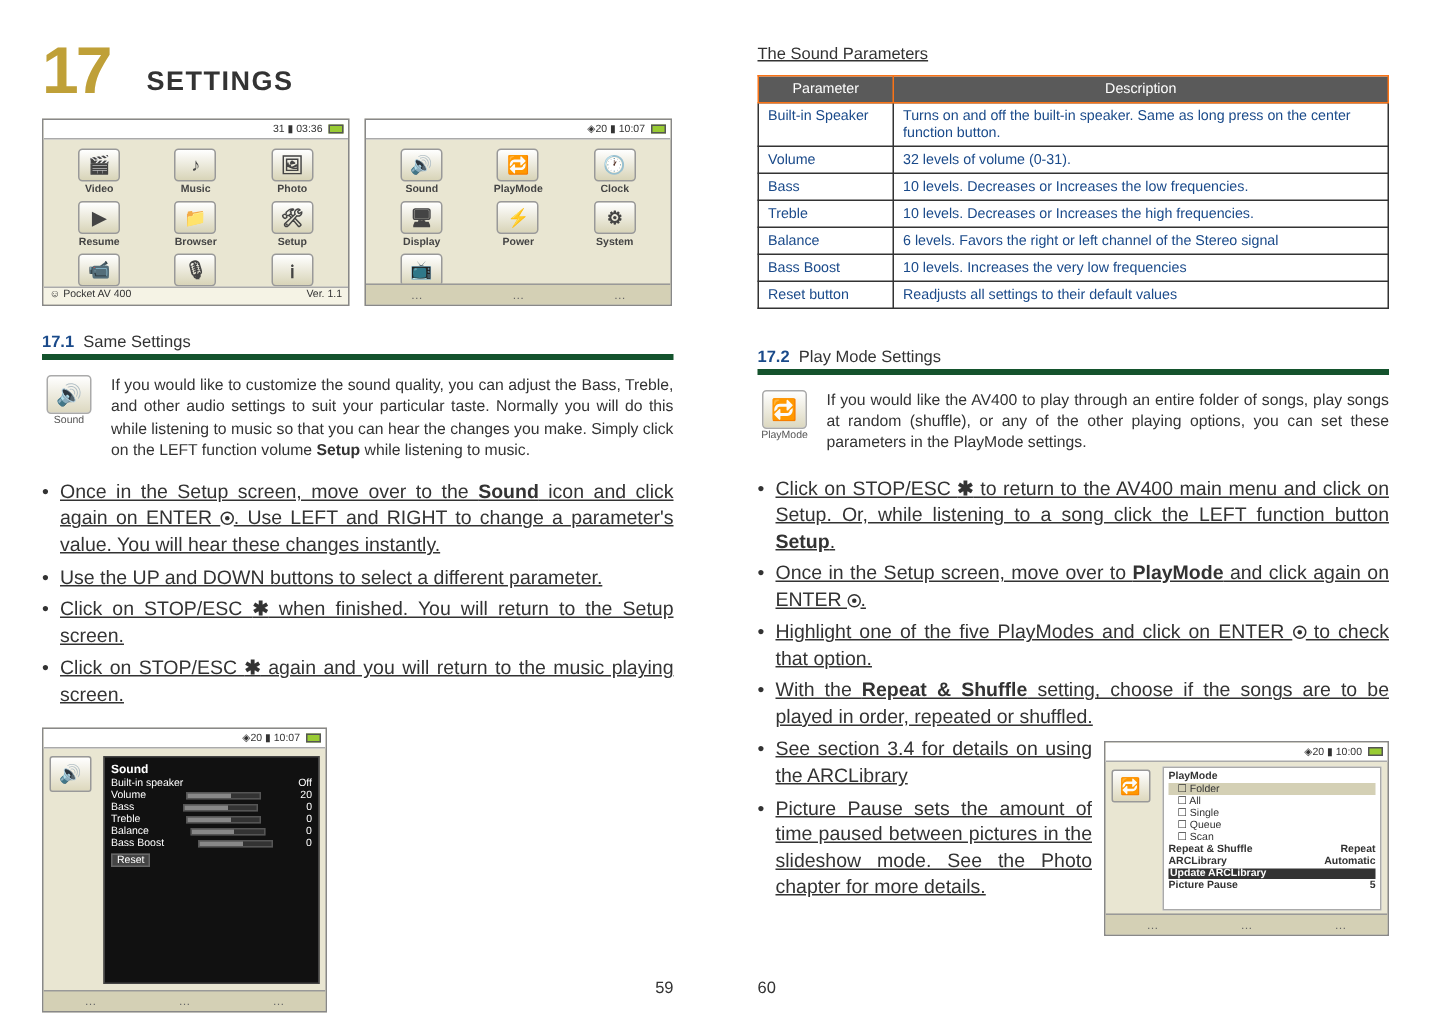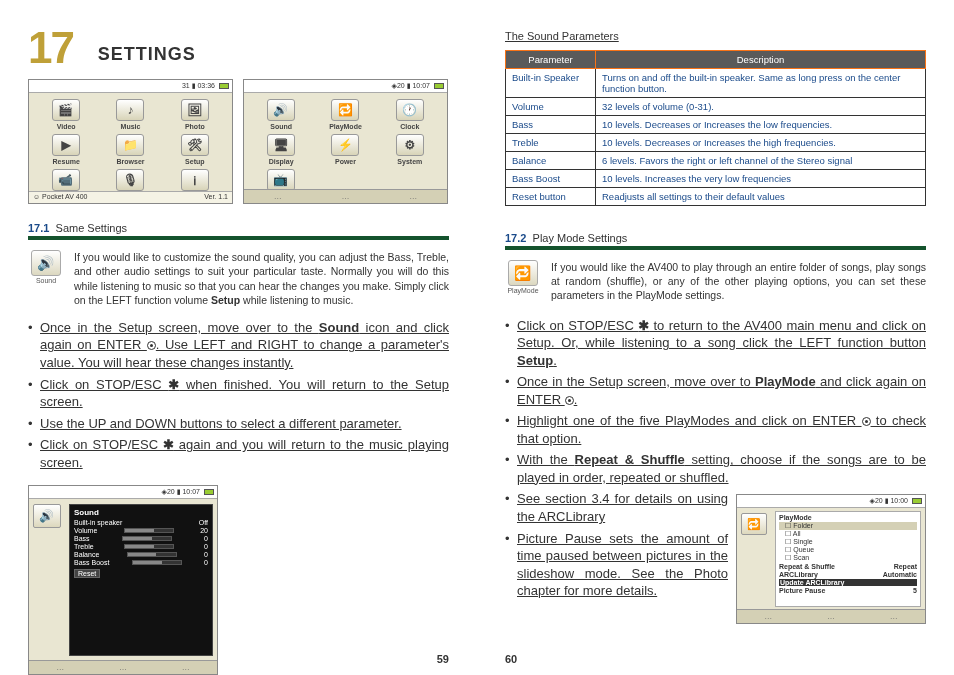--- a/index.html
+++ b/index.html
@@ -156,21 +156,21 @@
     border:1px solid #444;
   }
   .sound-panel .t { font-weight:bold;font-size:8px;margin-bottom:2px;}
   .sound-row { display:flex;justify-content:space-between;align-items:center;margin-bottom:1px;}
   .sound-row .bar { width:50px;height:5px;background:#333;border:1px solid #555;position:relative;}
   .sound-row .bar::after{content:"";position:absolute;left:0;top:0;bottom:0;width:60%;background:#888;}
   .sound-panel .reset { background:#444;display:inline-block;padding:0 3px;margin-top:2px;border:1px solid #666;}
   .sound-sidebar{position:absolute;left:4px;top:18px;width:32px;}
   .sound-sidebar .ic{width:28px;height:24px;background:linear-gradient(#fff,#ddd8bd);border:1px solid #999;border-radius:2px;display:flex;align-items:center;justify-content:center;font-size:12px;}
 
-  .page-num { position:absolute; bottom:10px; font-size:11px; font-weight:bold; }
+  .page-num { position:absolute; bottom:10px; font-size:11px; font-weight:normal; }
   .page-num.left { right:28px; }
   .page-num.right { left:28px; }
 
   .underline-head {
     font-size:11px; text-decoration:underline; margin-bottom:8px;
   }
   table.params {
     width:100%; border-collapse:collapse; font-size:9.5px;
   }
   table.params th {
@@ -318,24 +318,24 @@
     <p>
       <span>If you would like to customize the sound quality, you can adjust the Bass, Treble, and other audio settings to suit your particular taste. Normally you will do this while listening to music so that you can hear the changes you make. Simply click on the LEFT function volume </span><b>Setup</b><span> while listening to music.</span>
     </p>
   </div>
 
   <div class="sound-wrap" style="margin-top:12px;">
     <ul class="bullets">
       <li>
         <span>Once in the Setup screen, move over to the </span><b>Sound</b><span> icon and click again on ENTER </span><span class="enter-icon"></span><span>. Use LEFT and RIGHT to change a parameter's value. You will hear these changes instantly.</span>
       </li>
+      <li>Use the UP and DOWN buttons to select a different parameter.</li>
       <li>
         <span>Click on STOP/ESC </span><span class="esc-icon">✱</span><span> when finished. You will return to the Setup screen.</span>
       </li>
-      <li>Use the UP and DOWN buttons to select a different parameter.</li>
       <li>
         <span>Click on STOP/ESC </span><span class="esc-icon">✱</span><span> again and you will return to the music playing screen.</span>
       </li>
     </ul>
     <div class="sound-screen">
       <div class="statusbar">
         <span>◈20 ▮ 10:07</span>
           <span class="batt"></span>
       </div>
       <div class="sound-sidebar">

